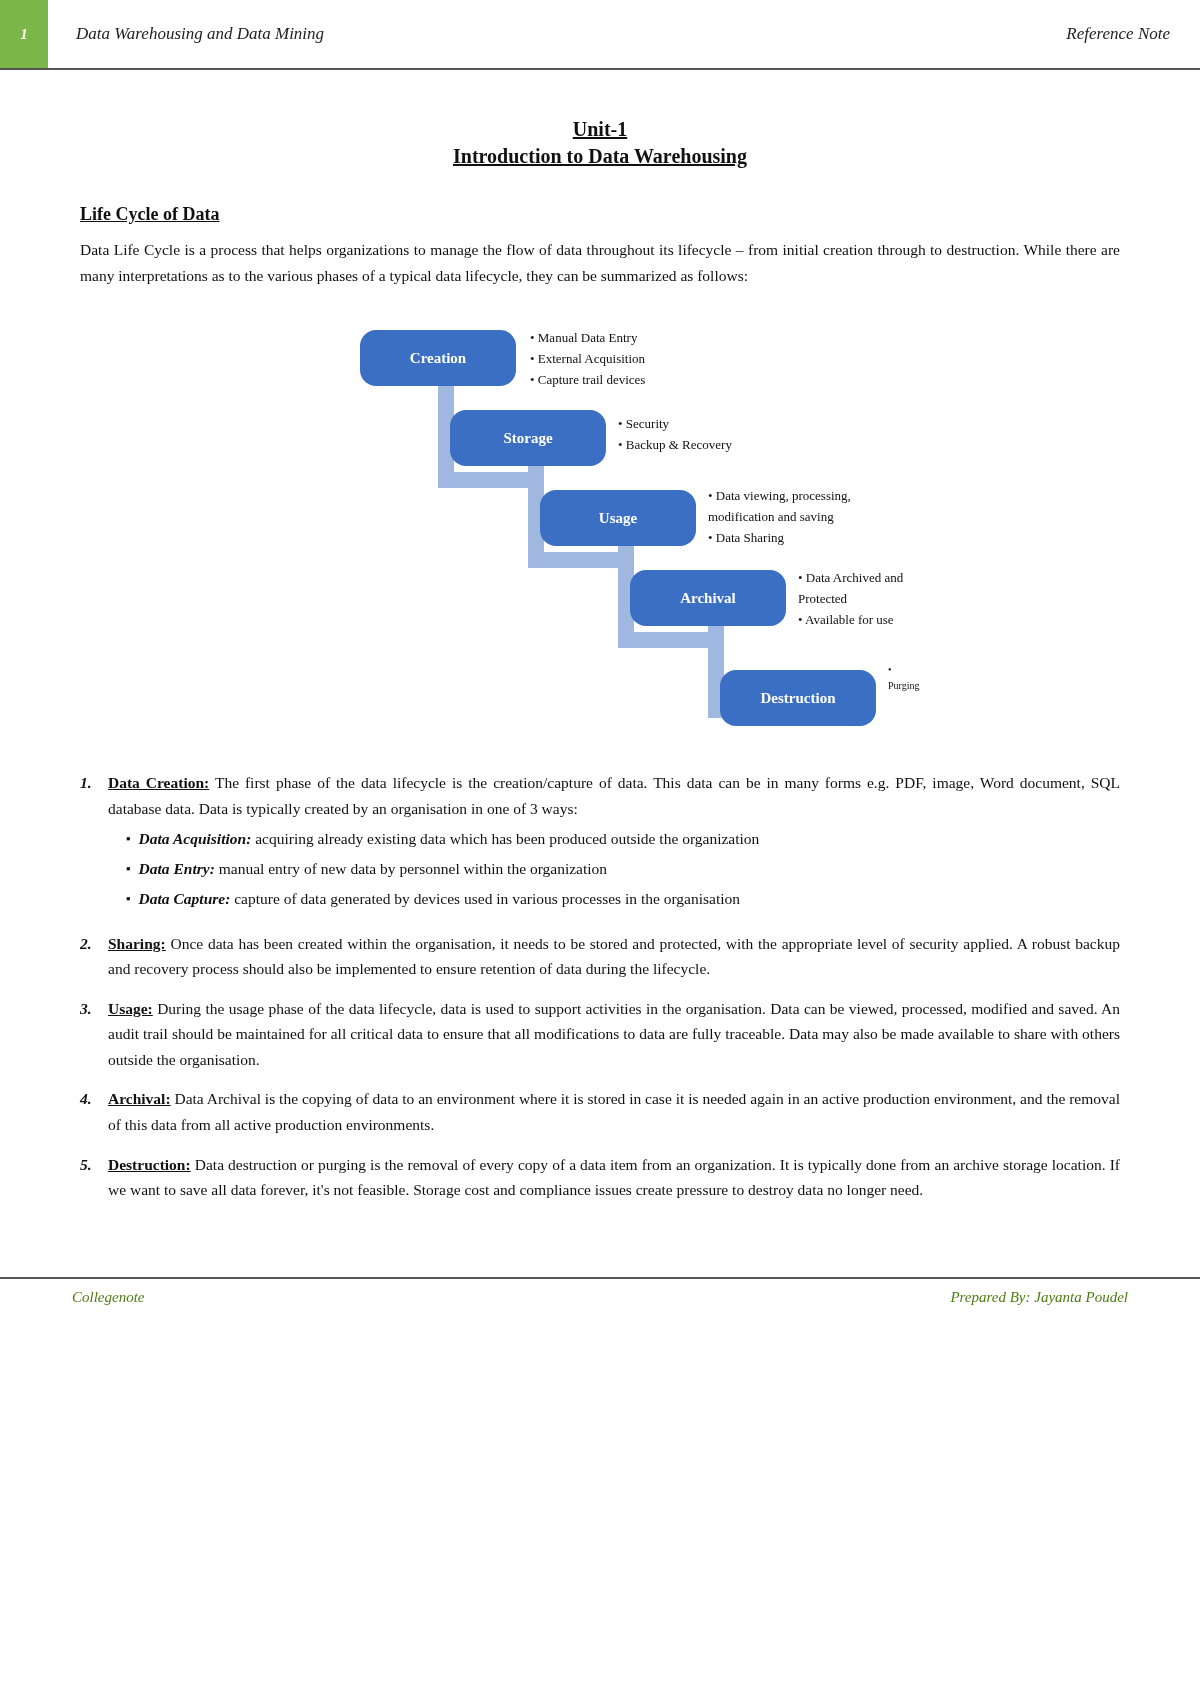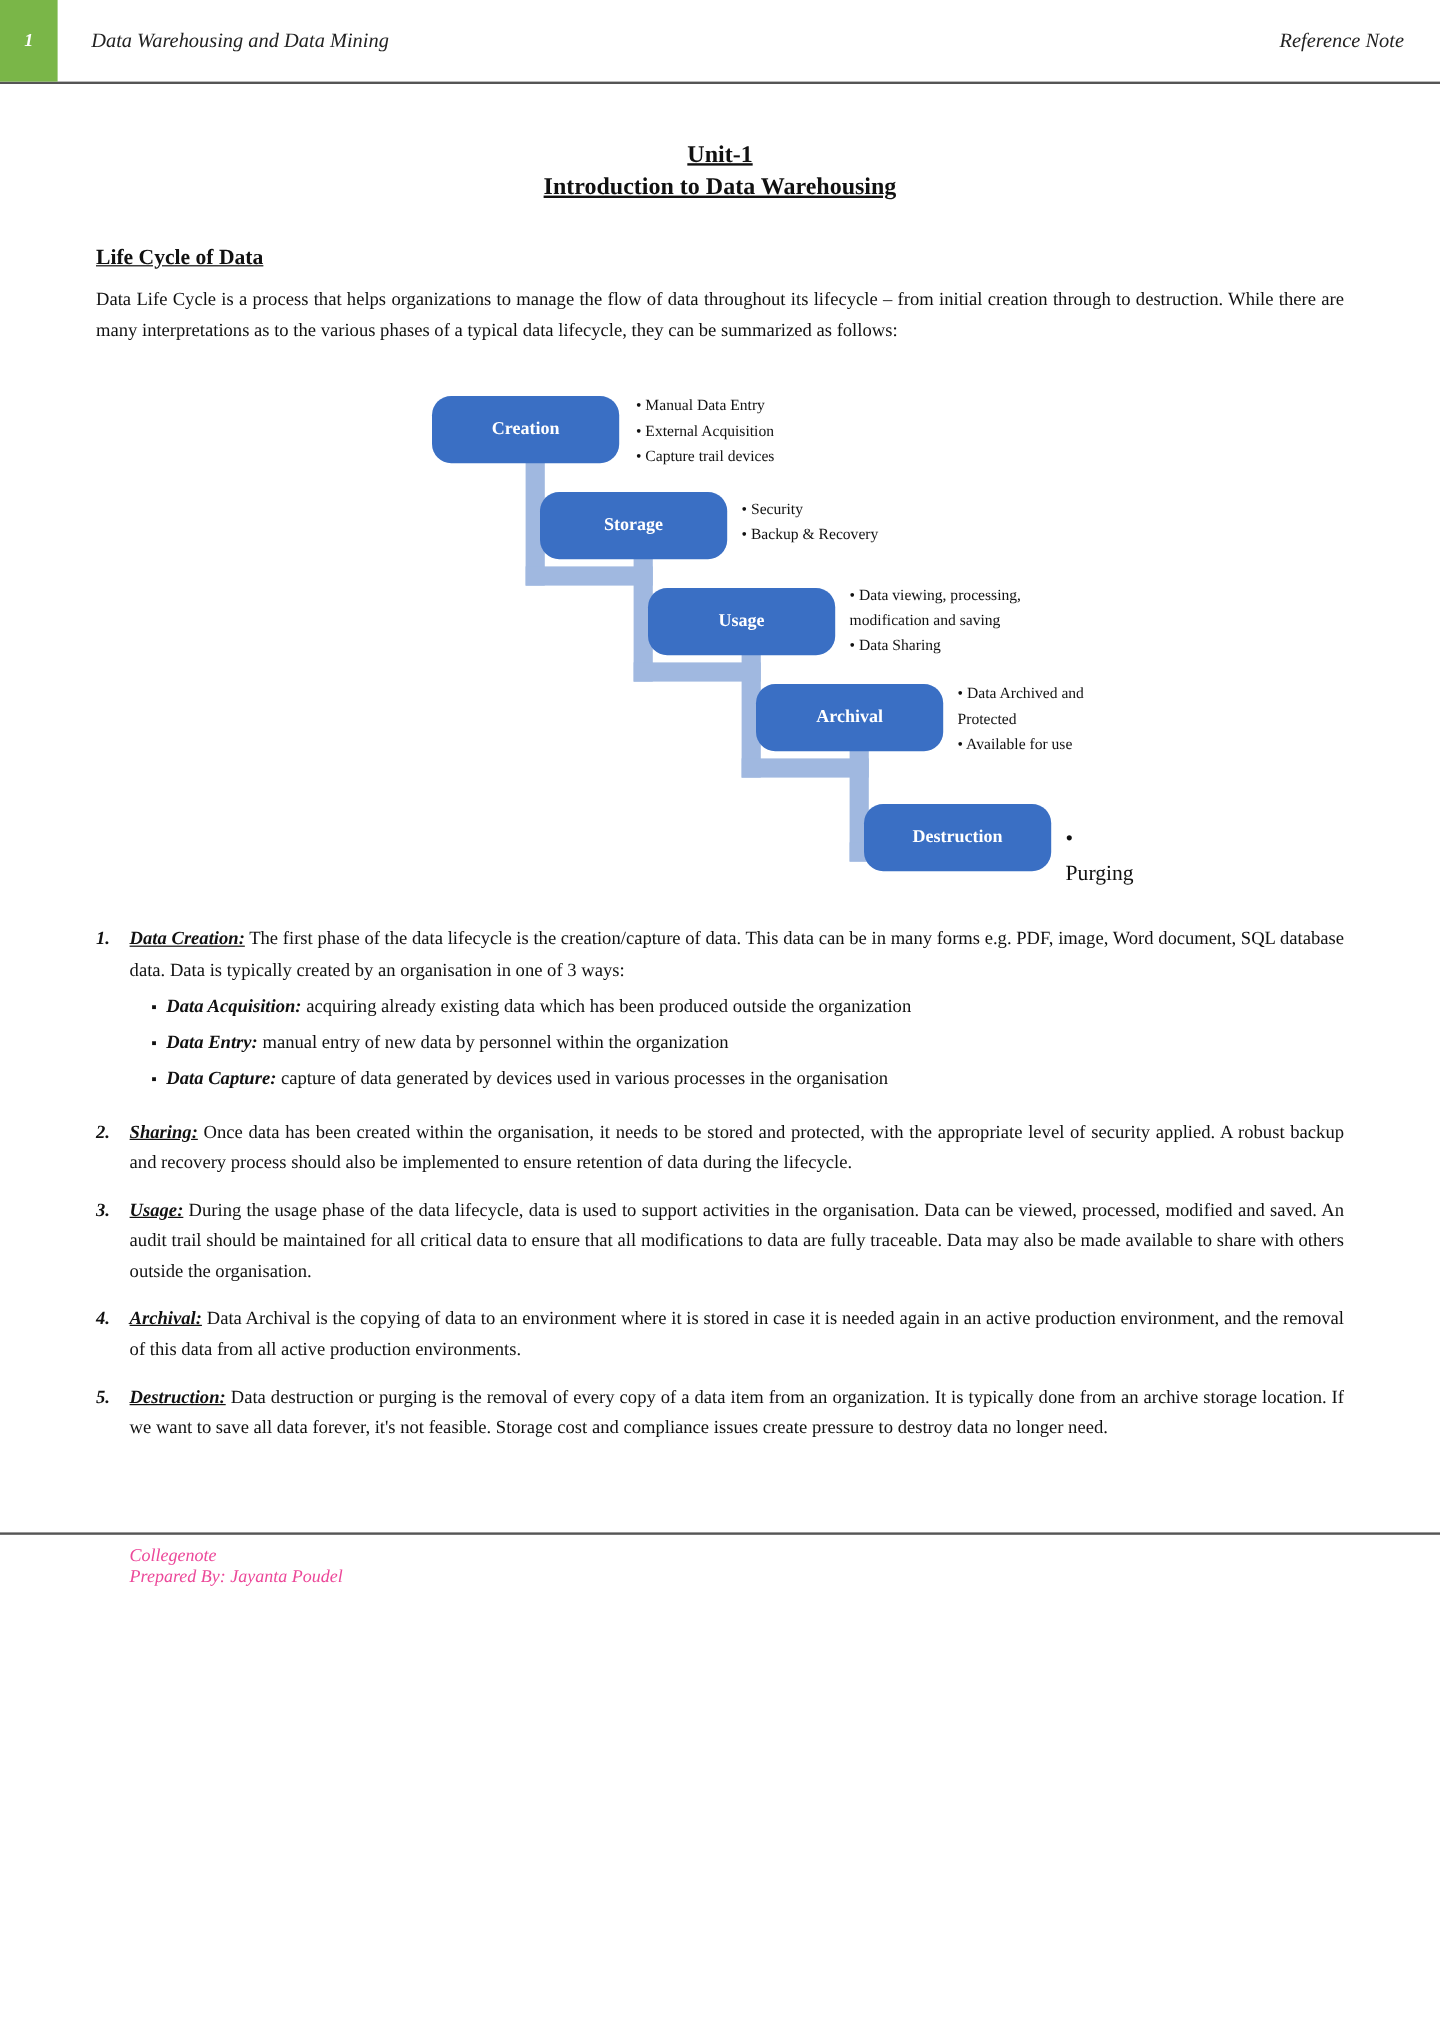--- a/index.html
+++ b/index.html
@@ -123,21 +123,20 @@
     .num-list > li .num {
       font-weight: bold;
       font-style: italic;
       min-width: 28px;
     }
     .num-list > li .list-content {
       flex: 1;
     }
     .list-content .term {
       font-weight: bold;
-      font-style: italic;
       text-decoration: underline;
     }
     
     .bullet-list {
       list-style: none;
       padding-left: 18px;
       margin-top: 6px;
     }
     .bullet-list li {
       display: flex;
@@ -154,26 +153,25 @@
     }
     .bullet-list .b-term {
       font-weight: bold;
       font-style: italic;
     }
     
     .footer {
       border-top: 2px solid #555;
       display: flex;
       justify-content: space-between;
-      padding: 10px 108px;
+      padding: 10px 72px;
       font-style: italic;
       font-size: 15px;
-      color: #ec4899;
+      color: #4d7c0f;
       margin-top: 20px;
-      flex-direction: column;
     }
   </style>
 </head>
 <body>
 
 <div class="page">
 
   <div class="header">
     <div class="header-green">1</div>
     <div class="header-title">Data Warehousing and Data Mining</div>
@@ -235,21 +233,21 @@
           <span>Archival</span>
         </div>
         <div style="position:absolute; left:508px; top:258px; font-size:13px; line-height:1.6;">
           <div>• Data Archived and Protected</div>
           <div>• Available for use</div>
         </div>
 
         <div class="stage-box" style="position:absolute; left:430px; top:360px; width:156px; height:56px;">
           <span>Destruction</span>
         </div>
-        <div style="position:absolute; left:598px; top:374px; font-size:18px; line-height:1.6;">
+        <div style="position:absolute; left:598px; top:352px; font-size:10px; line-height:1.6;">
           <div>• Purging</div>
         </div>
       </div>
     </div>
 
     <ol class="num-list">
 
       <li>
         <span class="num">1.</span>
         <div class="list-content">

